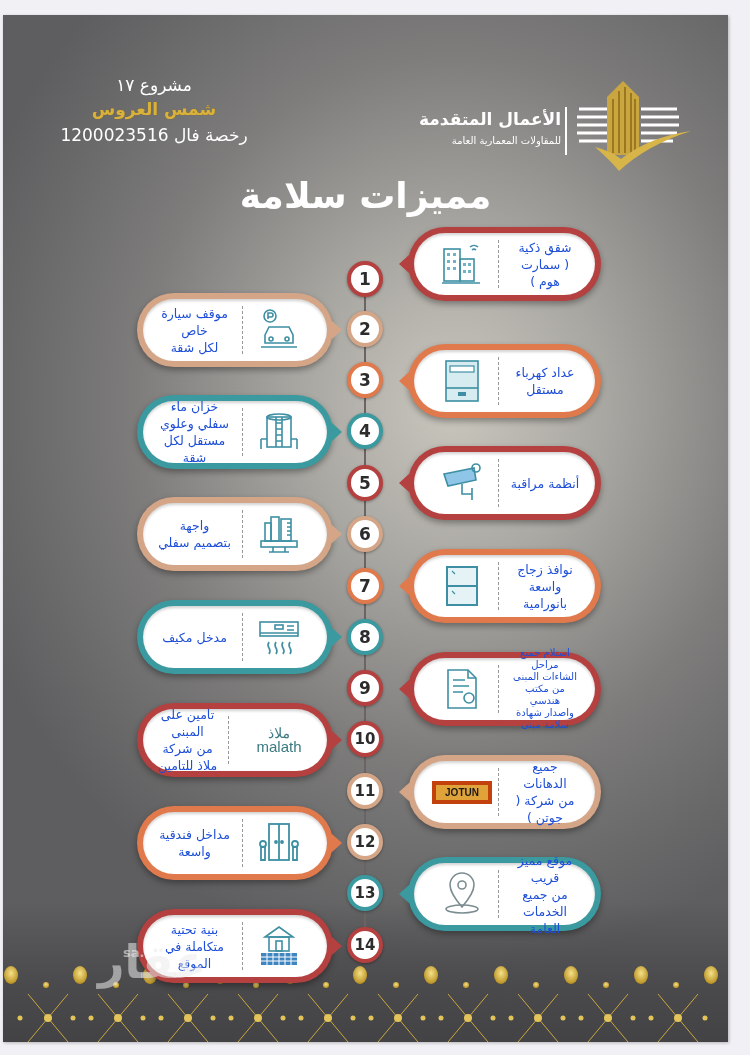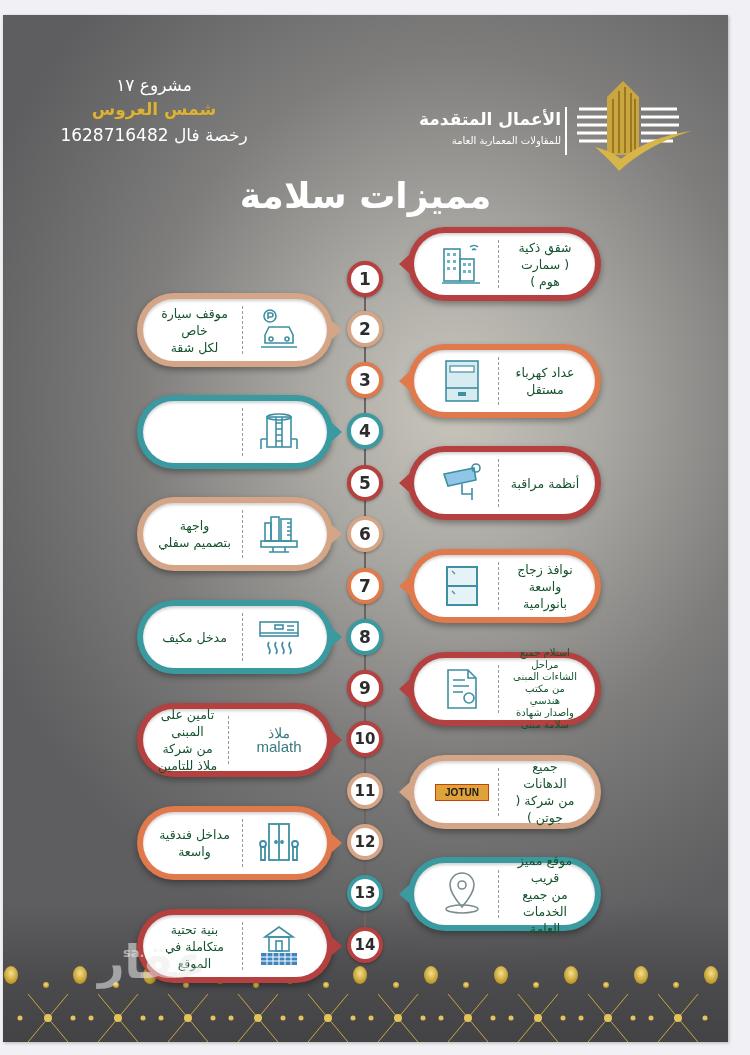--- a/index.html
+++ b/index.html
@@ -50,55 +50,55 @@
   }
   .card .inner {
     width: 100%; height: 100%; background: #fff; border-radius: 32px;
     display: flex; align-items: center; padding: 0 14px 0 22px;
     box-shadow: inset 0 2px 3px rgba(0,0,0,0.18);
   }
   .card.right .inner { flex-direction: row; }
   .card.left .inner { flex-direction: row-reverse; padding: 0 22px 0 14px; }
   .card .ico { width: 52px; height: 52px; flex: none; display: flex; align-items: center; justify-content: center; }
   .card .sep { width: 0; height: 48px; border-left: 1px dashed #999; margin: 0 10px; flex: none; }
-  .card .txt { flex: 1; text-align: center; direction: rtl; color: #14532d; font-size: 12.5px; line-height: 17px; }
+  .card .txt { flex: 1; text-align: center; direction: rtl; color: #1d4ed8; font-size: 12.5px; line-height: 17px; }
   .card .txt.tiny { font-size: 10px; line-height: 12px; }
   .card.right::before, .card.left::before {
     content: ""; position: absolute; top: 28px; width: 0; height: 0;
     border-top: 9px solid transparent; border-bottom: 9px solid transparent;
   }
   .card.right::before { left: -9px; border-right: 10px solid var(--c); }
   .card.left::before { right: -9px; border-left: 10px solid var(--c); }
 
   .red { background: #b4403f; --c: #b4403f; }
   .orange { background: #e07a4c; --c: #e07a4c; }
   .teal { background: #3a9aa0; --c: #3a9aa0; }
   .tan { background: #d4a687; --c: #d4a687; }
 
   .card.right { left: 405px; width: 193px; }
   .card.left { left: 134px; width: 196px; }
 
-  .jotun { background: #e0a33a; color: #1a1a1a; font-size: 10px; font-weight: bold; padding: 2px 9px; border: 1px solid #c2410c; font-family: "Liberation Sans", sans-serif; }
+  .jotun { background: #e0a33a; color: #1a1a1a; font-size: 10px; font-weight: bold; padding: 2px 9px; border: 4px solid #c2410c; font-family: "Liberation Sans", sans-serif; }
   .malath { color: #3a7a80; font-family: "Liberation Sans", sans-serif; font-size: 15px; text-align: center; line-height: 14px; margin-left: 14px; }
   .malath .ar { font-size: 14px; }
 
   .watermark { position: absolute; left: 95px; top: 920px; color: rgba(235,235,235,0.55); font-size: 46px; font-weight: bold; z-index: 4; direction: rtl; }
   .watermark-sub { position: absolute; left: 120px; top: 930px; color: rgba(235,235,235,0.6); font-size: 13px; font-weight: bold; z-index: 4; }
 
   .pattern { position: absolute; left: 0; bottom: 0; width: 725px; height: 90px; z-index: 1; }
 </style>
 </head>
 <body>
 
 <div class="poster">
 
   <div class="proj">
     <div class="p1">مشروع ١٧</div>
     <div class="p2">شمس العروس</div>
-    <div class="p3">رخصة فال 1628716482</div>
+    <div class="p3">رخصة فال 1200023516</div>
   </div>
 
   <div class="logo">
     <div class="name">الأعمال المتقدمة</div>
     <div class="sub">للمقاولات المعمارية العامة</div>
     <div class="bar"></div>
     <svg width="125" height="100" viewBox="0 0 125 100">
       <g fill="none" stroke="#fff" stroke-width="3">
         <path d="M8 34 h30 M6 42 h32 M6 50 h32 M6 58 h32 M8 66 h30"></path>
         <path d="M70 34 h36 M70 42 h38 M70 50 h38 M70 58 h36 M70 66 h32"></path>
@@ -202,20 +202,23 @@
         <svg width="44" height="46" viewBox="0 0 44 46">
             <g fill="none" stroke="#3e8fa3" stroke-width="1.6">
               <rect x="10" y="8" width="24" height="30"></rect>
               <ellipse cx="22" cy="8" rx="12" ry="3"></ellipse>
               <path d="M19 8 V38 M25 8 V38 M19 14 h6 M19 20 h6 M19 26 h6 M19 32 h6"></path>
               <path d="M4 30 h6 M34 30 h6 M4 30 v10 M40 30 v10"></path>
             </g>
           </svg>
       </div>
       <div class="sep"></div>
+      <div class="txt" style="white-space:pre-line">خزان ماء
+سفلي وعلوي
+مستقل لكل شقة</div>
     </div>
   </div>
 
   <div class="card right red" style="top:431px">
     <div class="inner">
       <div class="ico">
         <svg width="44" height="46" viewBox="0 0 44 46">
             <path d="M4 14 L34 8 L36 20 L8 26 Z" fill="#8fc6e8" stroke="#3e8fa3" stroke-width="1.6"></path>
             <circle cx="36" cy="8" r="4" fill="none" stroke="#3e8fa3" stroke-width="1.6"></circle>
             <path d="M22 24 V34 h10 M32 28 V40" fill="none" stroke="#3e8fa3" stroke-width="1.6"></path>

